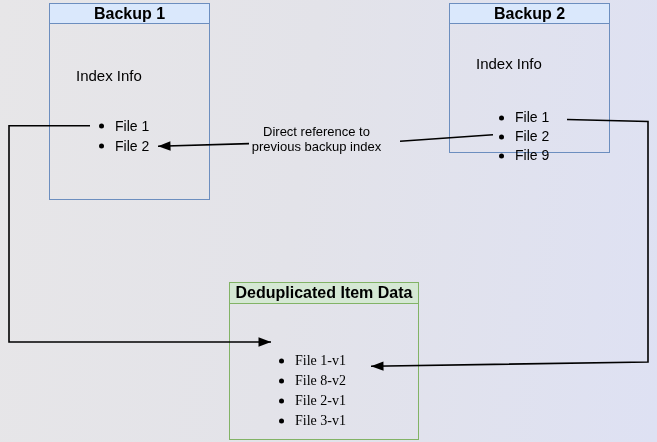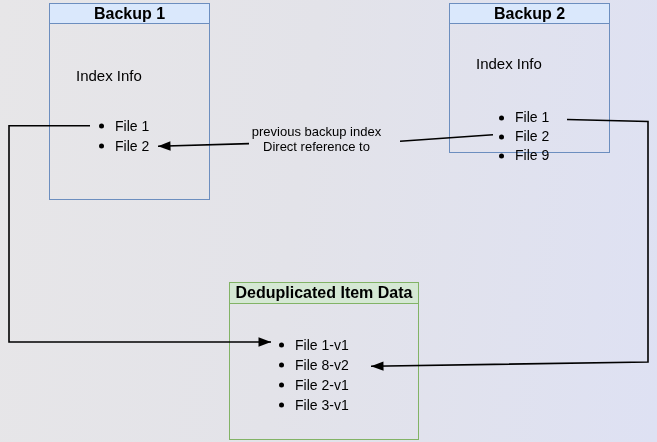--- a/index.html
+++ b/index.html
@@ -32,21 +32,21 @@
   }
   ul.filelist li{position:relative;padding-left:16px;display:block;}
   ul.filelist li::before{
     content:"";position:absolute;left:0;top:50%;transform:translateY(-50%);
     width:5px;height:5px;border-radius:50%;background:#000;
   }
   #backup1 ul.filelist{left:49px;top:112px;}
   #backup1 ul.filelist li{height:20px;line-height:20px;}
   #backup2 ul.filelist{left:49px;top:104px;}
   #backup2 ul.filelist li{height:19px;line-height:19px;}
-  #dedup ul.filelist{left:49px;top:52px;}
+  #dedup ul.filelist{left:49px;top:68px;font-family:Liberation Serif, serif;}
   #dedup ul.filelist li{height:20px;line-height:20px;}
   .edge-label{
     position:absolute;left:234px;top:125px;width:165px;
     text-align:center;font-size:13px;line-height:14.5px;
   }
   svg.arrows{position:absolute;left:0;top:0;pointer-events:none;z-index:5;}
 </style>
 </head>
 <body>
 
@@ -75,22 +75,22 @@
     <div class="box-header">Deduplicated Item Data</div>
     <ul class="filelist">
       <li>File 1-v1</li>
       <li>File 8-v2</li>
       <li>File 2-v1</li>
       <li>File 3-v1</li>
     </ul>
   </div>
 
   <div class="edge-label">
+    <div>Direct reference to</div>
     <div>previous backup index</div>
-    <div>Direct reference to</div>
   </div>
 
   <svg class="arrows" width="657" height="442" viewBox="0 0 657 442">
     <defs>
       <marker id="ah" markerUnits="userSpaceOnUse" markerWidth="14" markerHeight="11" refX="13" refY="5.5" orient="auto">
         <polygon points="0.5,0.8 13,5.5 0.5,10.2" fill="#000"></polygon>
       </marker>
     </defs>
     <path d="M 90 125.7 L 9 125.7 L 9 342 L 271 342" fill="none" stroke="#000" stroke-width="1.6" marker-end="url(#ah)"></path>
     <path d="M 493 134.8 L 400 141.3" fill="none" stroke="#000" stroke-width="1.6"></path>

